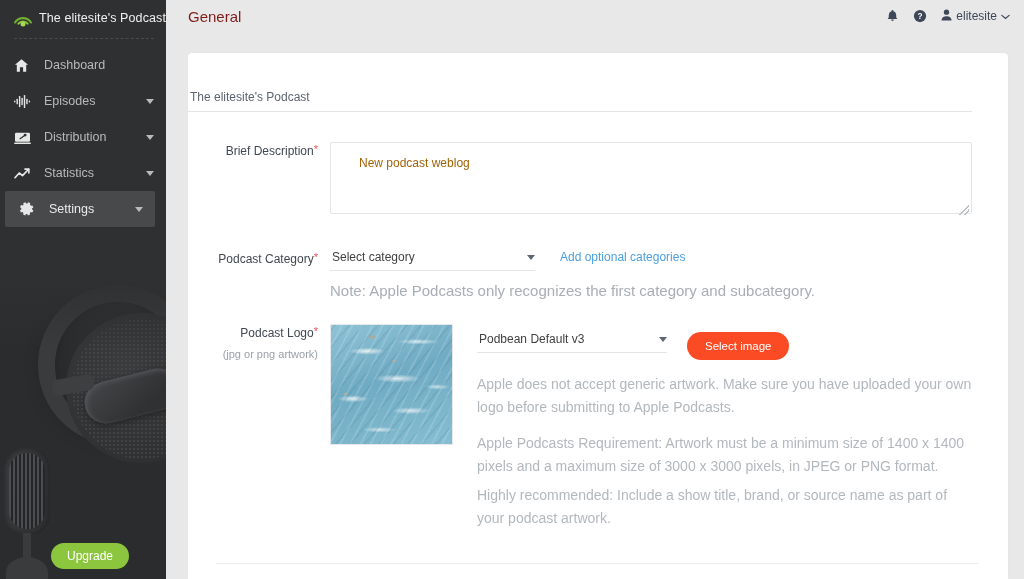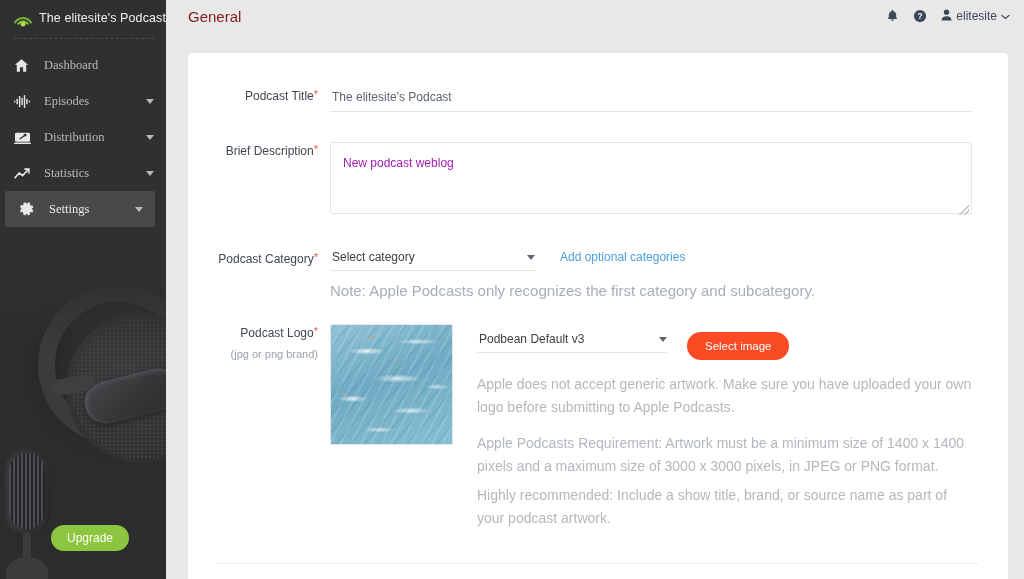--- a/index.html
+++ b/index.html
@@ -110,29 +110,29 @@
   }
   .nav-item.active {
     background: #48494a; color: #e9eaea;
     width: 150px; border-radius: 2px; margin-left: 5px;
   }
   .nav-icon {
     width: 22px; height: 18px; flex: 0 0 22px;
     display: flex; align-items: center; justify-content: flex-start;
     color: #e6e7e7;
   }
-  .nav-label { margin-left: 8px; flex: 1; font-family: Liberation Serif, serif; }
+  .nav-label { margin-left: 8px; flex: 1; }
   .nav-caret {
     width: 0; height: 0;
     border-left: 4px solid transparent; border-right: 4px solid transparent;
     border-top: 5px solid #b9babb;
   }
   .upgrade-btn {
     position: absolute; z-index: 4;
-    left: 51px; bottom: 28px;
+    left: 51px; bottom: 10px;
     background: #8cc63e; color: #fff;
     font-size: 12px; padding: 6px 16px;
     border: none; border-radius: 13px; cursor: pointer;
     font-family: inherit;
   }
 
   
   .main {
     position: relative; flex: 1; height: 579px;
     background: #e8e8e8;
@@ -179,22 +179,22 @@
   .row-field { flex: 1; padding-right: 36px; }
 
   .text-input {
     width: 100%; border: none; border-bottom: 1px solid #e3e5e7;
     font-size: 12px; color: #5c6470; font-family: inherit;
     padding: 0 0 7px 2px; outline: none; background: transparent;
   }
   .textarea {
     width: 100%; height: 72px; resize: none;
     border: 1px solid #e3e5e7; border-radius: 2px;
-    font-size: 12px; color: #a21caf; font-family: inherit;
-    padding: 12px 12px; outline: none; background: transparent;
+    font-size: 12px; color: #a16207; font-family: inherit;
+    padding: 12px 28px; outline: none; background: transparent;
     line-height: 1.4;
   }
   .ta-wrap { position: relative; }
   .ta-grip {
     position: absolute; right: 3px; bottom: 3px; width: 10px; height: 10px;
     background:
       linear-gradient(135deg, transparent 0 45%, #bdc2c7 45% 55%, transparent 55% 100%),
       linear-gradient(135deg, transparent 0 70%, #bdc2c7 70% 80%, transparent 80% 100%);
     pointer-events: none;
   }
@@ -397,23 +397,20 @@
           </span>
         </span>
       </div>
     </header>
 
     <div class="card">
       <div class="form">
 
         
         <div class="row">
-          <div class="row-label">
-            <span>Podcast Title</span><span class="req">*</span>
-          </div>
           <div class="row-field">
             <input class="text-input" type="text" value="The elitesite's Podcast" style="">
           </div>
         </div>
 
         
         <div class="row" style="margin-top:30px">
           <div class="row-label">
             <span>Brief Description</span><span class="req">*</span>
           </div>
@@ -439,21 +436,21 @@
               <a class="inline-link">Add optional categories</a>
             </div>
             <div class="note">Note: Apple Podcasts only recognizes the first category and subcategory.</div>
           </div>
         </div>
 
         
         <div class="row" style="margin-top:25px">
           <div class="row-label">
             <div><span>Podcast Logo</span><span class="req">*</span></div>
-            <div class="sub-label">(jpg or png brand)</div>
+            <div class="sub-label">(jpg or png artwork)</div>
           </div>
           <div class="row-field">
             <div style="display:flex;align-items:flex-start">
               <div class="logo-thumb"></div>
               <div class="logo-right">
                 <div class="logo-top-row">
                   <div class="select-line select-logo">
                     <span class="select-value">Podbean Default v3</span>
                     <span class="select-caret"></span>
                   </div>

